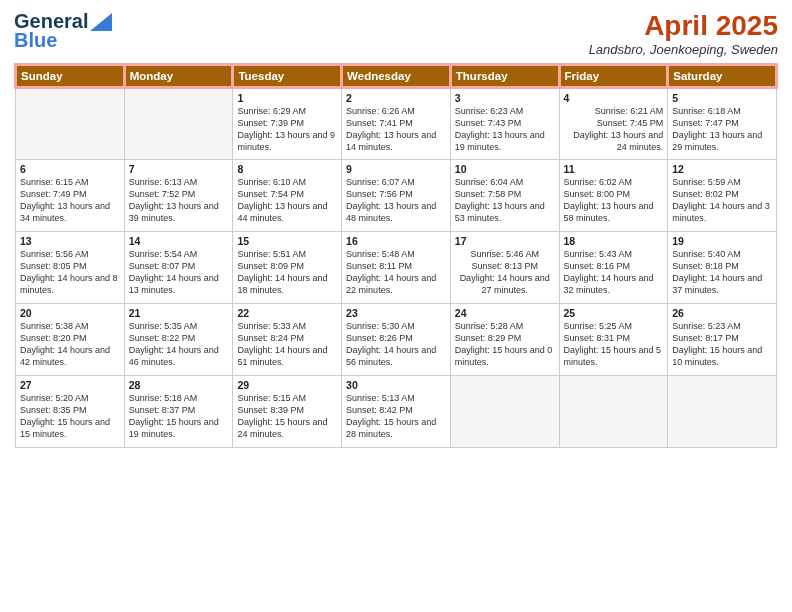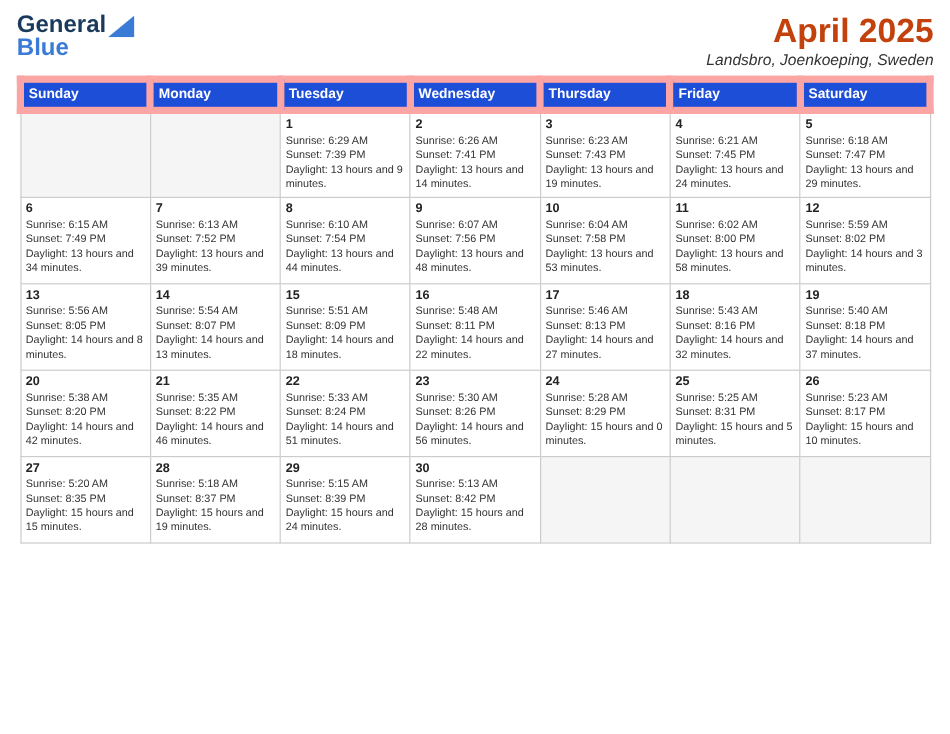--- a/index.html
+++ b/index.html
@@ -52,27 +52,27 @@
       font-size: 13px;
       color: #333;
       font-style: italic;
     }
     .calendar {
       width: 100%;
       border-collapse: collapse;
       border: 1px solid #aaa;
     }
     .calendar th {
-      background: #1d4ed8;
+      background: #a16207;
       color: #fff;
       font-size: 11.5px;
       font-weight: bold;
       padding: 4px 4px;
       text-align: left;
-      border: 6px solid #fca5a5;
+      border: 3px solid #fca5a5;
     }
     .calendar td {
       vertical-align: top;
       font-size: 9.5px;
       color: #222;
       border: 1px solid #ccc;
       padding: 3px 4px;
       width: 108px;
       min-height: 72px;
       height: 72px;
@@ -145,21 +145,21 @@
 Daylight: 13 hours and 14 minutes.</div>
           </td>
           <td>
             <span class="day-num">3</span>
             <div class="day-info" style="white-space: pre-line;">Sunrise: 6:23 AM
 Sunset: 7:43 PM
 Daylight: 13 hours and 19 minutes.</div>
           </td>
           <td>
             <span class="day-num">4</span>
-            <div class="day-info" style="white-space: pre-line;">Sunrise: 6:21 AM
+            <div class="day-info" style="white-space: pre-line; text-align: right;">Sunrise: 6:21 AM
 Sunset: 7:45 PM
 Daylight: 13 hours and 24 minutes.</div>
           </td>
           <td>
             <span class="day-num">5</span>
             <div class="day-info" style="white-space: pre-line;">Sunrise: 6:18 AM
 Sunset: 7:47 PM
 Daylight: 13 hours and 29 minutes.</div>
           </td>
         </tr>
@@ -227,21 +227,21 @@
 Daylight: 14 hours and 18 minutes.</div>
           </td>
           <td>
             <span class="day-num">16</span>
             <div class="day-info" style="white-space: pre-line;">Sunrise: 5:48 AM
 Sunset: 8:11 PM
 Daylight: 14 hours and 22 minutes.</div>
           </td>
           <td>
             <span class="day-num">17</span>
-            <div class="day-info" style="white-space: pre-line;">Sunrise: 5:46 AM
+            <div class="day-info" style="white-space: pre-line; text-align: center;">Sunrise: 5:46 AM
 Sunset: 8:13 PM
 Daylight: 14 hours and 27 minutes.</div>
           </td>
           <td>
             <span class="day-num">18</span>
             <div class="day-info" style="white-space: pre-line;">Sunrise: 5:43 AM
 Sunset: 8:16 PM
 Daylight: 14 hours and 32 minutes.</div>
           </td>
           <td>

